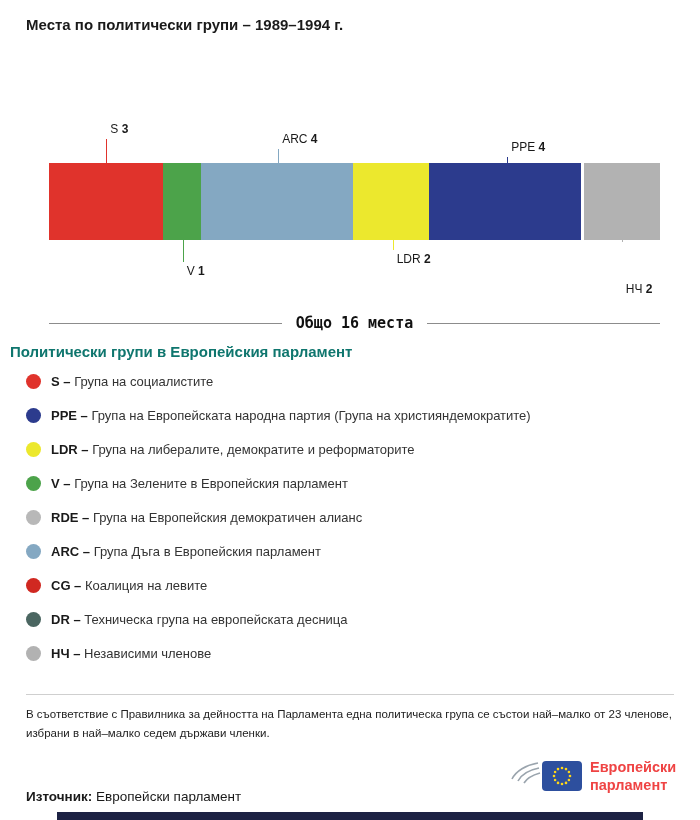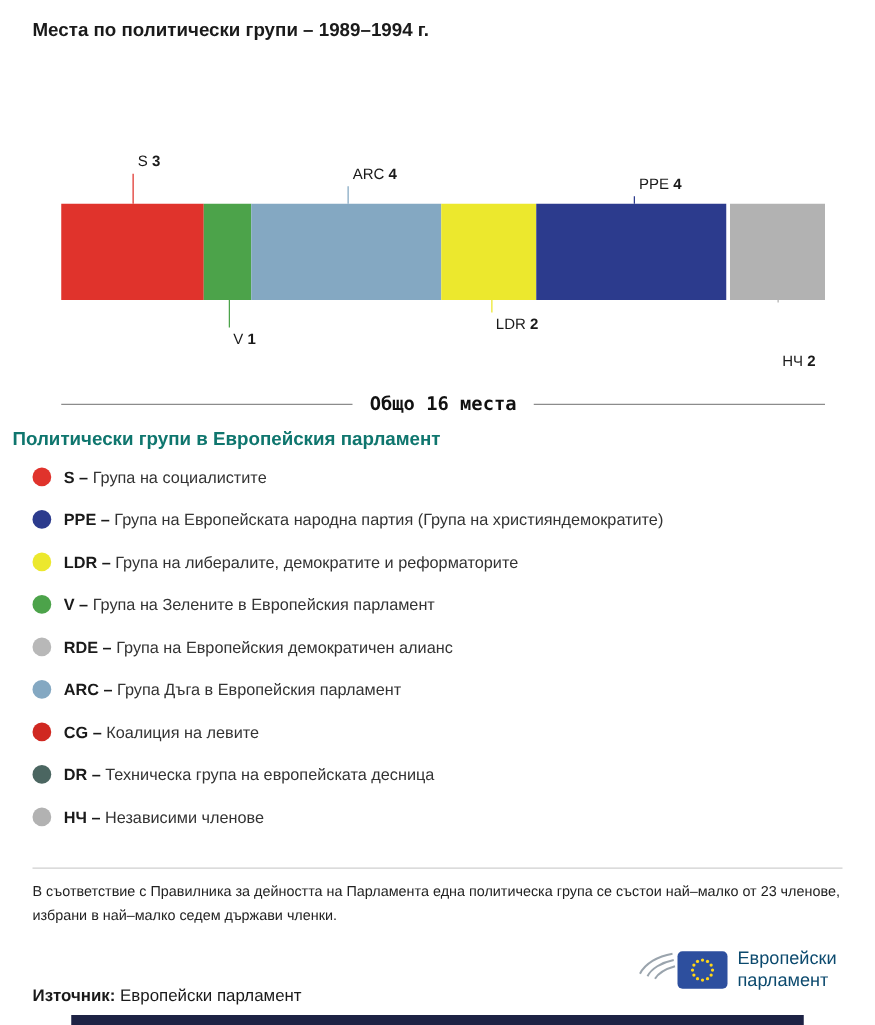--- a/index.html
+++ b/index.html
@@ -31,21 +31,21 @@
   .legend-text{font-size:13px;color:#333;}
   .legend-text b{color:#1a1a1a;}
 
   .divider{position:absolute;top:694px;left:26px;right:26px;height:1px;background:#cfcfcf;}
   .footnote{position:absolute;top:705px;left:26px;width:652px;font-size:11.5px;line-height:1.65;color:#222;}
 
   .source{position:absolute;top:789px;left:26px;font-size:13.5px;color:#1a1a1a;}
   .source b{font-weight:bold;}
 
   .logo{position:absolute;top:756px;left:508px;display:flex;align-items:center;}
-  .logo-text{font-size:14.5px;font-weight:normal;color:#0c4a6e;line-height:1.25;margin-left:6px;}
+  .logo-text{font-size:14.5px;font-weight:bold;color:#ef4444;line-height:1.25;margin-left:6px;}
 
   .bottom-bar{position:absolute;bottom:0;left:57px;right:57px;height:8px;background:#1d2244;}
 </style>
 </head>
 <body>
 
 <div class="header">
   <h1 class="title">Места по политически групи – 1989–1994 г.</h1>
 </div>
 

